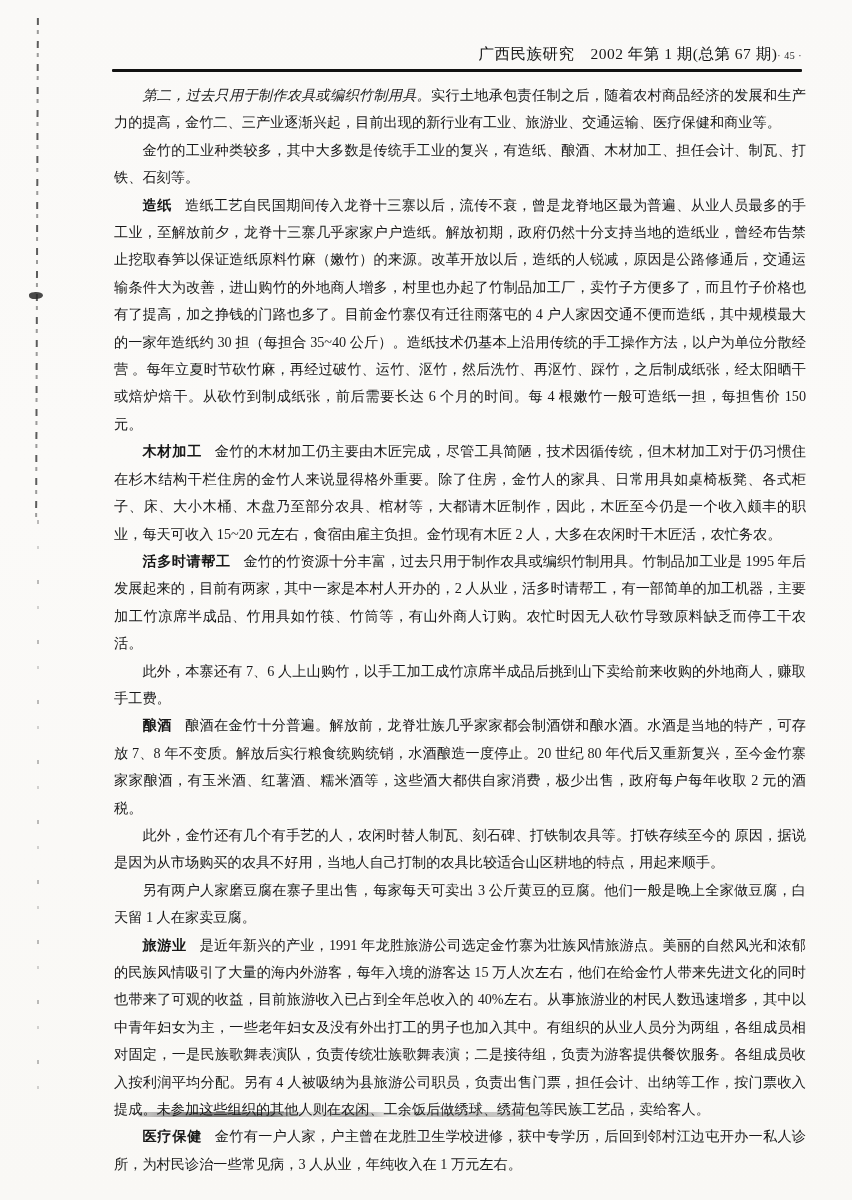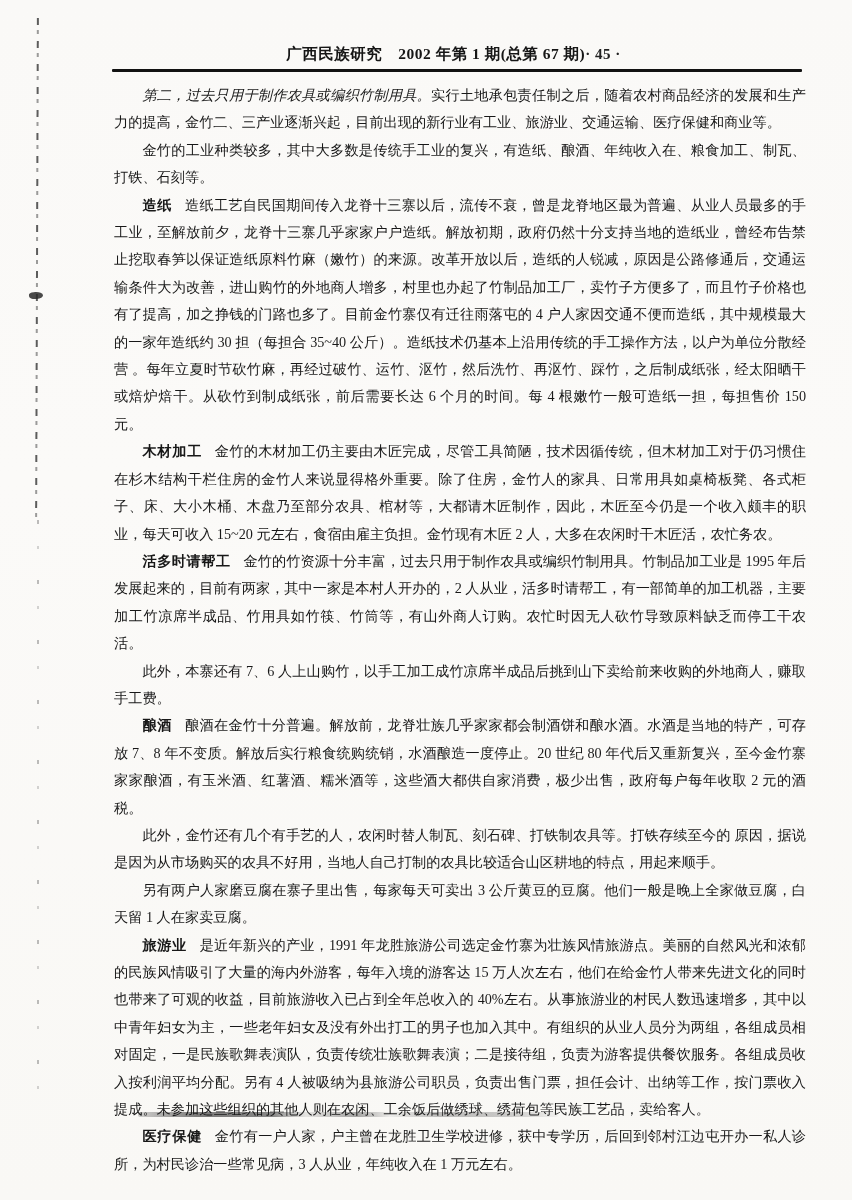--- a/index.html
+++ b/index.html
@@ -35,25 +35,25 @@
   .scan-smudge{
     position:absolute;left:138px;top:1112px;width:420px;height:5px;
     background:linear-gradient(90deg,
       rgba(80,80,80,.25) 0%, rgba(40,40,40,.6) 14%, rgba(40,40,40,.55) 32%,
       rgba(120,120,120,.15) 40%, rgba(60,60,60,.45) 52%, rgba(130,130,130,.1) 60%,
       rgba(70,70,70,.35) 72%, rgba(90,90,90,.3) 88%, rgba(150,150,150,.08) 100%);
     filter:blur(.6px);border-radius:2px;
   }
   .header{
     position:absolute;left:115px;right:50px;top:44px;
-    display:flex;justify-content:center;align-items:baseline;
-    font-size:15.5px;letter-spacing:.5px;color:#161616;font-weight:bold;
+    display:flex;justify-content:flex-end;align-items:baseline;
+    font-size:15.5px;letter-spacing:.5px;color:#161616;
   }
   .header .journal{font-family:"Liberation Serif","DejaVu Serif",serif;}
-  .header .pageno{font-size:15px;color:#222;margin-right:10px;}
+  .header .pageno{font-size:10px;color:#222;margin-right:0;}
   .header-rule{
     position:absolute;left:112px;right:50px;top:69px;height:2.6px;
     background:#121212;border-radius:1px;
   }
   .doc-body{
     position:absolute;left:114px;top:82px;width:692px;
     font-size:14.2px;line-height:27.4px;
     text-align:justify;text-justify:inter-character;
     color:#181818;
   }
@@ -72,21 +72,21 @@
   <div class="scan-smudge"></div>
 
   <div class="header">
     <span class="journal">广西民族研究　2002 年第 1 期(总第 67 期)</span>
     <span class="pageno">· 45 ·</span>
   </div>
   <div class="header-rule"></div>
 
   <div class="doc-body" id="doc-body">
       <p><span class="lead">第二，过去只用于制作农具或编织竹制用具。</span>实行土地承包责任制之后，随着农村商品经济的发展和生产力的提高，金竹二、三产业逐渐兴起，目前出现的新行业有工业、旅游业、交通运输、医疗保健和商业等。</p>
-      <p>金竹的工业种类较多，其中大多数是传统手工业的复兴，有造纸、酿酒、年纯收入在、粮食加工、制瓦、打铁、石刻等。</p>
+      <p>金竹的工业种类较多，其中大多数是传统手工业的复兴，有造纸、酿酒、木材加工、担任会计、制瓦、打铁、石刻等。</p>
       <p><b class="sec">造纸</b>造纸工艺自民国期间传入龙脊十三寨以后，流传不衰，曾是龙脊地区最为普遍、从业人员最多的手工业，至解放前夕，龙脊十三寨几乎家家户户造纸。解放初期，政府仍然十分支持当地的造纸业，曾经布告禁止挖取春笋以保证造纸原料竹麻（嫩竹）的来源。改革开放以后，造纸的人锐减，原因是公路修通后，交通运输条件大为改善，进山购竹的外地商人增多，村里也办起了竹制品加工厂，卖竹子方便多了，而且竹子价格也有了提高，加之挣钱的门路也多了。目前金竹寨仅有迁往雨落屯的 4 户人家因交通不便而造纸，其中规模最大的一家年造纸约 30 担（每担合 35~40 公斤）。造纸技术仍基本上沿用传统的手工操作方法，以户为单位分散经营 。每年立夏时节砍竹麻，再经过破竹、运竹、沤竹，然后洗竹、再沤竹、踩竹，之后制成纸张，经太阳晒干或焙炉焙干。从砍竹到制成纸张，前后需要长达 6 个月的时间。每 4 根嫩竹一般可造纸一担，每担售价 150 元。</p>
       <p><b class="sec">木材加工</b>金竹的木材加工仍主要由木匠完成，尽管工具简陋，技术因循传统，但木材加工对于仍习惯住在杉木结构干栏住房的金竹人来说显得格外重要。除了住房，金竹人的家具、日常用具如桌椅板凳、各式柜子、床、大小木桶、木盘乃至部分农具、棺材等，大都请木匠制作，因此，木匠至今仍是一个收入颇丰的职业，每天可收入 15~20 元左右，食宿由雇主负担。金竹现有木匠 2 人，大多在农闲时干木匠活，农忙务农。</p>
       <p><b class="sec">活多时请帮工</b>金竹的竹资源十分丰富，过去只用于制作农具或编织竹制用具。竹制品加工业是 1995 年后发展起来的，目前有两家，其中一家是本村人开办的，2 人从业，活多时请帮工，有一部简单的加工机器，主要加工竹凉席半成品、竹用具如竹筷、竹筒等，有山外商人订购。农忙时因无人砍竹导致原料缺乏而停工干农活。</p>
       <p>此外，本寨还有 7、6 人上山购竹，以手工加工成竹凉席半成品后挑到山下卖给前来收购的外地商人，赚取手工费。</p>
       <p><b class="sec">酿酒</b>酿酒在金竹十分普遍。解放前，龙脊壮族几乎家家都会制酒饼和酿水酒。水酒是当地的特产，可存放 7、8 年不变质。解放后实行粮食统购统销，水酒酿造一度停止。20 世纪 80 年代后又重新复兴，至今金竹寨家家酿酒，有玉米酒、红薯酒、糯米酒等，这些酒大都供自家消费，极少出售，政府每户每年收取 2 元的酒税。</p>
       <p>此外，金竹还有几个有手艺的人，农闲时替人制瓦、刻石碑、打铁制农具等。打铁存续至今的 原因，据说是因为从市场购买的农具不好用，当地人自己打制的农具比较适合山区耕地的特点，用起来顺手。</p>
       <p>另有两户人家磨豆腐在寨子里出售，每家每天可卖出 3 公斤黄豆的豆腐。他们一般是晚上全家做豆腐，白天留 1 人在家卖豆腐。</p>
       <p><b class="sec">旅游业</b>是近年新兴的产业，1991 年龙胜旅游公司选定金竹寨为壮族风情旅游点。美丽的自然风光和浓郁的民族风情吸引了大量的海内外游客，每年入境的游客达 15 万人次左右，他们在给金竹人带来先进文化的同时也带来了可观的收益，目前旅游收入已占到全年总收入的 40%左右。从事旅游业的村民人数迅速增多，其中以中青年妇女为主，一些老年妇女及没有外出打工的男子也加入其中。有组织的从业人员分为两组，各组成员相对固定，一是民族歌舞表演队，负责传统壮族歌舞表演；二是接待组，负责为游客提供餐饮服务。各组成员收入按利润平均分配。另有 4 人被吸纳为县旅游公司职员，负责出售门票，担任会计、出纳等工作，按门票收入提成。未参加这些组织的其他人则在农闲、工余饭后做绣球、绣荷包等民族工艺品，卖给客人。</p>
       <p><b class="sec">医疗保健</b>金竹有一户人家，户主曾在龙胜卫生学校进修，获中专学历，后回到邻村江边屯开办一私人诊所，为村民诊治一些常见病，3 人从业，年纯收入在 1 万元左右。</p>
     </div>

